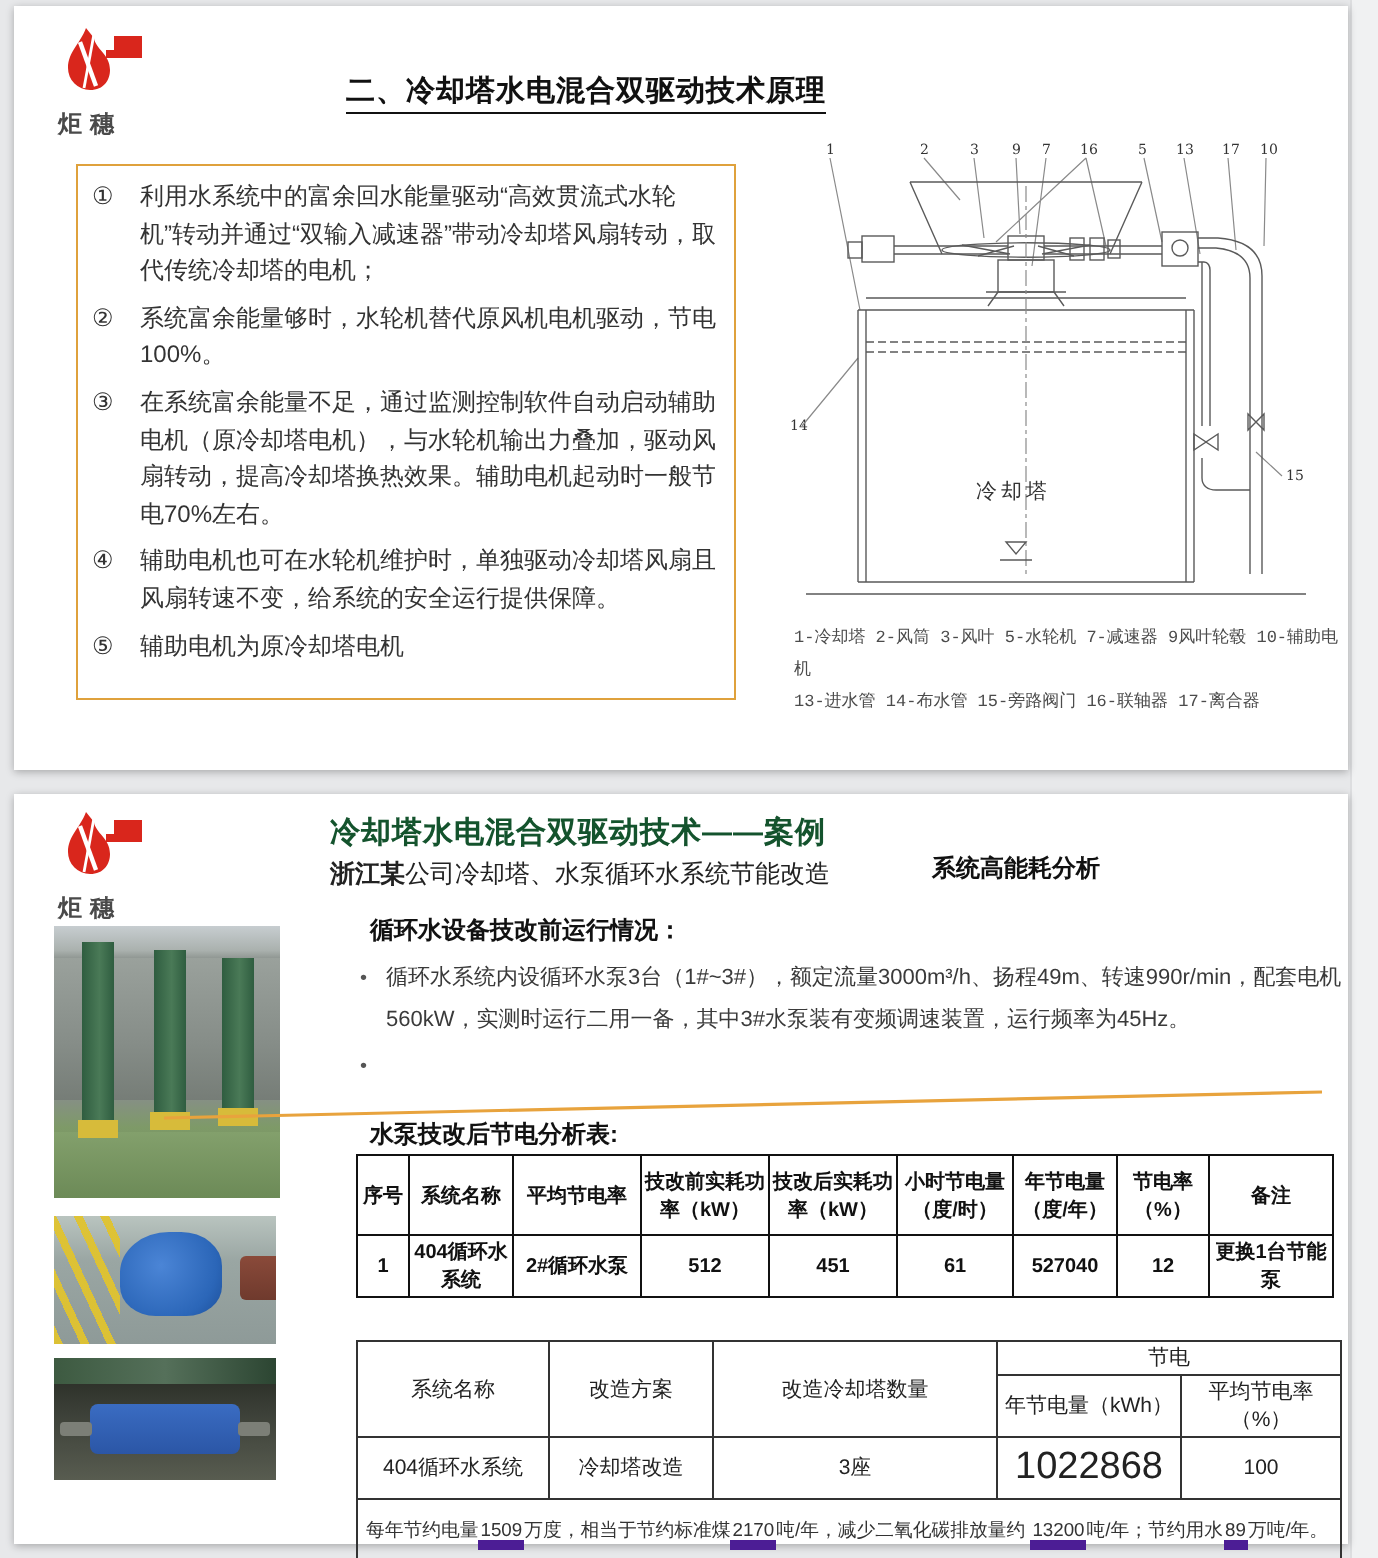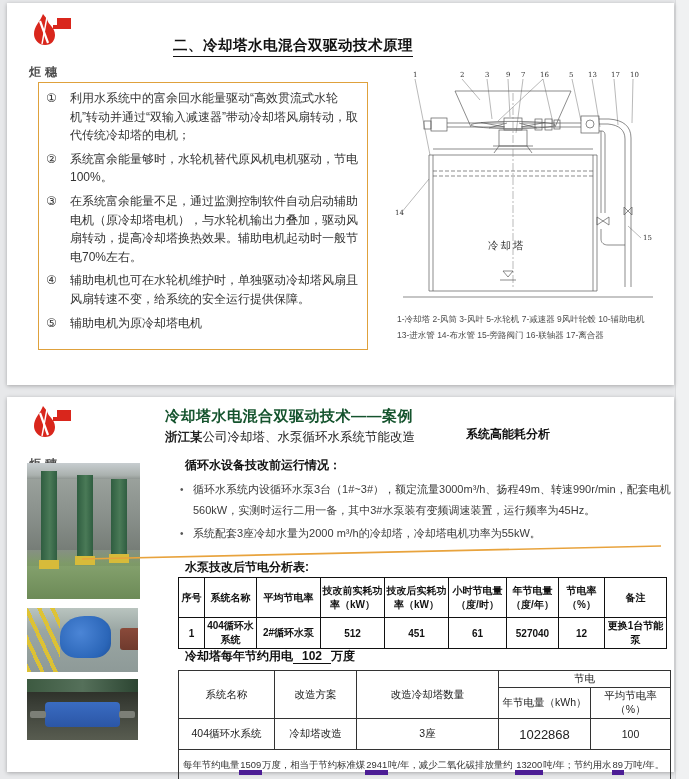--- a/index.html
+++ b/index.html
@@ -5,35 +5,35 @@
   html,body{margin:0;padding:0;}
   body{width:689px;height:779px;background:#e7e8ea;font-family:"Liberation Sans","DejaVu Sans",sans-serif;overflow:hidden;}
   .stage{position:relative;width:689px;height:779px;background:#e7e8ea;overflow:hidden;}
   .scrollstrip{position:absolute;right:0;top:0;width:13px;height:100%;background:#f0f1f2;border-left:1px solid #dddee0;}
   .slide{position:absolute;left:7px;width:667px;background:#ffffff;box-shadow:0 1px 4px rgba(0,0,0,.28);}
   .slide1{top:3px;height:382px;}
   .slide2{top:397px;height:375px;}
 
   
   .logo{position:absolute;left:22px;top:10px;width:64px;text-align:left;}
-  .logo .brand{font-size:12px;font-weight:bold;color:#4a4a4a;letter-spacing:4px;margin-top:11px;}
+  .logo .brand{font-size:12px;font-weight:bold;color:#4a4a4a;letter-spacing:4px;margin-top:0px;}
   .slide2 .logo{top:8px;}
 
   
   .s1-title{position:absolute;left:166px;top:33px;font-size:14.5px;font-weight:bold;color:#111;
             border-bottom:1.5px solid #111;padding-bottom:1px;letter-spacing:.5px;}
   .points-box{position:absolute;left:31px;top:79px;width:330px;height:268px;border:1.5px solid #dfa13c;
               box-sizing:border-box;padding:6px 8px 4px 7px;}
   .point{display:flex;margin-bottom:5px;font-size:12px;line-height:1.55;color:#333;}
   .pnum{flex:none;width:24px;color:#333;}
   .ptext{flex:1;}
 
   .diagram{position:absolute;left:378px;top:60px;width:285px;height:300px;}
   .diagram svg{display:block;}
-  .dlegend{font-size:8.5px;color:#4b4b4b;line-height:1.9;padding-left:12px;font-family:Liberation Sans, sans-serif;}
+  .dlegend{font-size:8.5px;color:#4b4b4b;line-height:1.9;padding-left:12px;font-family:Liberation Mono, monospace;}
   .dln{stroke:#5a5a5a;stroke-width:.7;fill:none;}
   .dax{stroke:#8a8a8a;stroke-width:.6;fill:none;}
   text.call{font-size:7px;fill:#333;font-family:"DejaVu Serif",serif;}
   text.tlabel{font-size:10.5px;fill:#333;letter-spacing:2px;}
 
   
   .s2-title{position:absolute;left:158px;top:10px;font-size:15px;font-weight:bold;color:#14532d;letter-spacing:.5px;}
   .analysis{position:absolute;left:459px;top:29px;font-size:12px;font-weight:bold;color:#111;}
   .subtitle{position:absolute;left:158px;top:32px;font-size:12.5px;color:#222;}
   .subtitle b{font-weight:bold;}
@@ -53,21 +53,21 @@
 
   .note{position:absolute;left:178px;top:251px;font-size:12px;font-weight:bold;color:#111;}
   .note .u{border-bottom:1.2px solid #111;padding:0 9px;}
 
   table.t2{position:absolute;left:171px;top:273px;width:492px;border-collapse:collapse;table-layout:fixed;
            font-size:10.5px;text-align:center;color:#222;}
   table.t2 td{border:1px solid #333;padding:1px 2px;vertical-align:middle;}
   table.t2 tr.h1{height:17px;}
   table.t2 tr.h2{height:25px;}
   table.t2 tr.data{height:31px;}
-  table.t2 td.big{font-size:13px;}
+  table.t2 td.big{font-size:19px;}
   table.t2 td.tfoot{font-size:9.4px;text-align:left;padding:4px 4px;height:22px;color:#333;}
   .u2{border-bottom:5px solid #4c1d95;padding:0 1px;}
 
   
   .photo{position:absolute;overflow:hidden;}
   .photo1{left:20px;top:66px;width:113px;height:136px;
           background:linear-gradient(180deg,#c7cdd0 0%,#aab1ae 9%,#8e9591 12%,#878e89 62%,#7e9a68 74%,#6f8f5c 100%);}
   .ph1-building{position:absolute;left:0;top:12%;width:100%;height:52%;
           background:linear-gradient(180deg,#9aa19c 0%,#868d88 60%,#767d77 100%);}
   .ph1-grass{position:absolute;left:0;bottom:0;width:100%;height:24%;
@@ -249,21 +249,20 @@
 
     <div class="sec1">循环水设备技改前运行情况：</div>
 
     <div class="bullets">
       <div class="bullet">
         <span class="dot">•</span>
         <span>循环水系统内设循环水泵3台（1#~3#），额定流量3000m³/h、扬程49m、转速990r/min，配套电机560kW，实测时运行二用一备，其中3#水泵装有变频调速装置，运行频率为45Hz。</span>
       </div>
       <div class="bullet">
         <span class="dot">•</span>
-        <span>系统配套3座冷却水量为2000 m³/h的冷却塔，冷却塔电机功率为55kW。</span>
       </div>
     </div>
 
     <div class="t1-title">水泵技改后节电分析表:</div>
 
     <table class="t1">
       <colgroup>
         <col style="width:26px">
           <col style="width:52px">
           <col style="width:64px">
@@ -293,23 +292,20 @@
         <td>512</td>
         <td>451</td>
         <td>61</td>
         <td>527040</td>
         <td>12</td>
         <td>更换1台节能泵</td>
       </tr>
     </tbody>
       </table>
 
-    <div class="note">
-      <span>冷却塔每年节约用电</span><span class="u">102</span><span>万度</span>
-    </div>
 
     <table class="t2">
       <colgroup>
         <col style="width:96px">
           <col style="width:82px">
           <col style="width:142px">
           <col style="width:92px">
           <col style="width:80px">
       </colgroup>
       <tbody>
@@ -325,20 +321,20 @@
       </tr>
       <tr class="data">
         <td>404循环水系统</td>
         <td>冷却塔改造</td>
         <td>3座</td>
         <td class="big">1022868</td>
         <td>100</td>
       </tr>
       <tr>
         <td colspan="5" class="tfoot">
-          <span>每年节约电量</span><span class="u2">1509</span><span>万度，相当于节约标准煤</span><span class="u2">2941</span><span>吨/年，减少二氧化碳排放量约 </span><span class="u2">13200</span><span>吨/年；节约用水</span><span class="u2">89</span><span>万吨/年。</span>
+          <span>每年节约电量</span><span class="u2">1509</span><span>万度，相当于节约标准煤</span><span class="u2">2170</span><span>吨/年，减少二氧化碳排放量约 </span><span class="u2">13200</span><span>吨/年；节约用水</span><span class="u2">89</span><span>万吨/年。</span>
         </td>
       </tr>
     </tbody>
       </table>
 
   </div>
 </div>
 
 </body></html>

